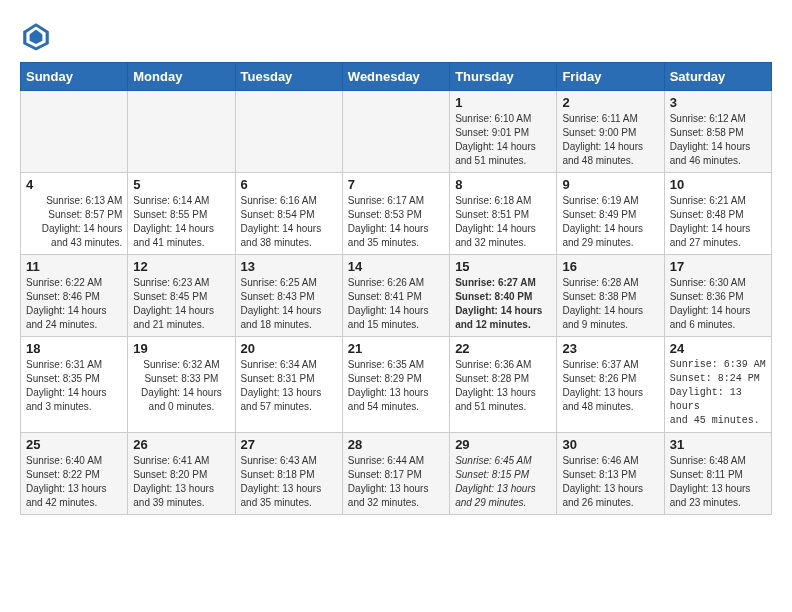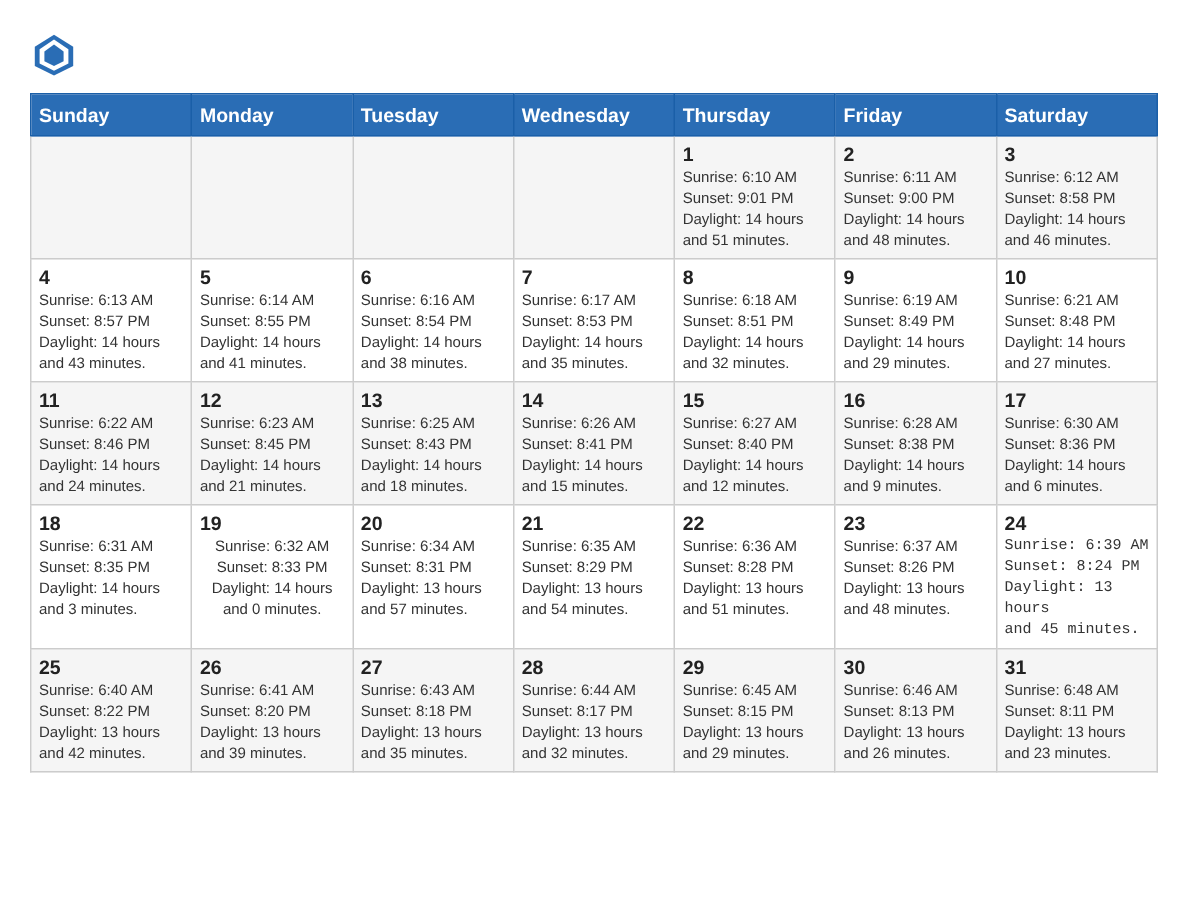--- a/index.html
+++ b/index.html
@@ -136,21 +136,21 @@
           <div class="day-number">3</div>
           <div class="day-info" style="white-space: pre-line;">Sunrise: 6:12 AM
 Sunset: 8:58 PM
 Daylight: 14 hours
 and 46 minutes.</div>
         </td>
       </tr>
       <tr>
         <td>
           <div class="day-number">4</div>
-          <div class="day-info" style="white-space: pre-line;">Sunrise: 6:13 AM
+          <div class="day-info" style="white-space: pre-line; text-align: right;">Sunrise: 6:13 AM
 Sunset: 8:57 PM
 Daylight: 14 hours
 and 43 minutes.</div>
         </td>
         <td>
           <div class="day-number">5</div>
           <div class="day-info" style="white-space: pre-line;">Sunrise: 6:14 AM
 Sunset: 8:55 PM
 Daylight: 14 hours
 and 41 minutes.</div>
@@ -215,21 +215,21 @@
         </td>
         <td>
           <div class="day-number">14</div>
           <div class="day-info" style="white-space: pre-line;">Sunrise: 6:26 AM
 Sunset: 8:41 PM
 Daylight: 14 hours
 and 15 minutes.</div>
         </td>
         <td>
           <div class="day-number">15</div>
-          <div class="day-info" style="white-space: pre-line;">Sunrise: 6:27 AM
+          <div class="day-info" style="white-space: pre-line; font-weight: bold;">Sunrise: 6:27 AM
 Sunset: 8:40 PM
 Daylight: 14 hours
 and 12 minutes.</div>
         </td>
         <td>
           <div class="day-number">16</div>
           <div class="day-info" style="white-space: pre-line;">Sunrise: 6:28 AM
 Sunset: 8:38 PM
 Daylight: 14 hours
 and 9 minutes.</div>
@@ -317,21 +317,21 @@
         </td>
         <td>
           <div class="day-number">28</div>
           <div class="day-info" style="white-space: pre-line;">Sunrise: 6:44 AM
 Sunset: 8:17 PM
 Daylight: 13 hours
 and 32 minutes.</div>
         </td>
         <td>
           <div class="day-number">29</div>
-          <div class="day-info" style="white-space: pre-line;">Sunrise: 6:45 AM
+          <div class="day-info" style="white-space: pre-line; font-style: italic;">Sunrise: 6:45 AM
 Sunset: 8:15 PM
 Daylight: 13 hours
 and 29 minutes.</div>
         </td>
         <td>
           <div class="day-number">30</div>
           <div class="day-info" style="white-space: pre-line;">Sunrise: 6:46 AM
 Sunset: 8:13 PM
 Daylight: 13 hours
 and 26 minutes.</div>

